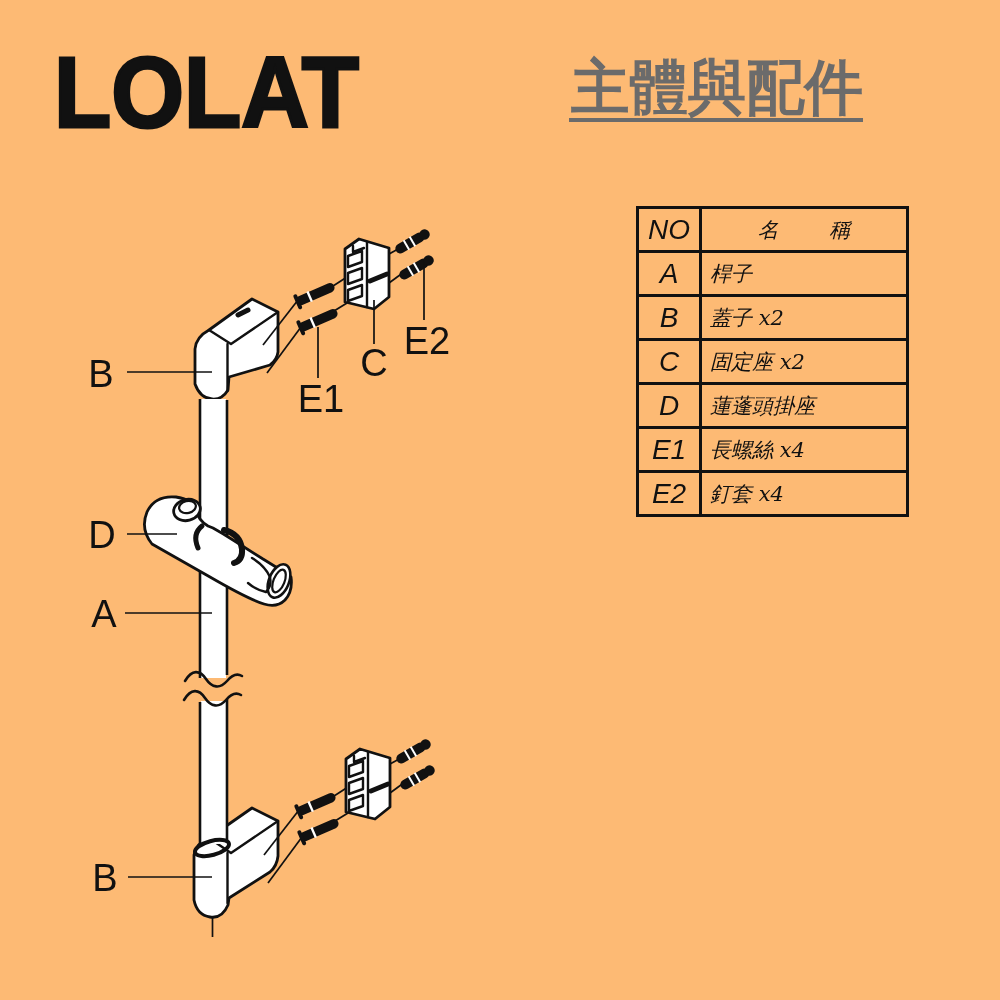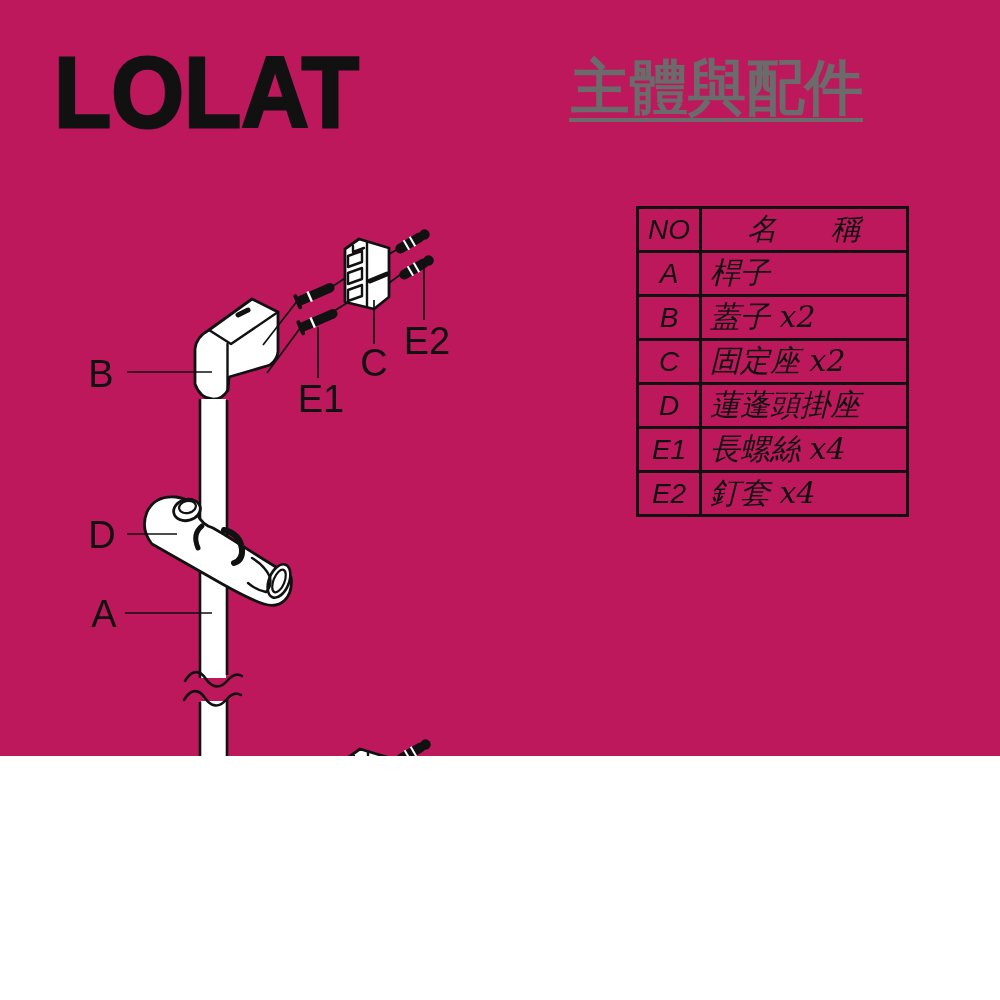--- a/index.html
+++ b/index.html
@@ -1,18 +1,18 @@
 <!DOCTYPE html>
 <html><head>
 <meta charset="utf-8">
 <style>
   html,body { margin:0; padding:0; background:#fff; }
   .canvas {
-    position:relative; width:1000px; height:756px;
-    background:#be185d; overflow:hidden;
+    position:relative; width:1000px; height:1000px;
+    background:#fdba74; overflow:hidden;
     font-family:"Liberation Sans", sans-serif;
     color:#111;
   }
   svg text { user-select:none; }
 
   
   .logo-svg { position:absolute; left:50px; top:38px; }
   .logo-text {
     font-family:"Liberation Sans", sans-serif;
     font-weight:bold; font-size:100px;
@@ -31,21 +31,21 @@
     position:absolute; left:636px; top:206px;
     border-collapse:collapse; table-layout:fixed;font-style:italic;
   }
   .parts-table td {
     border:3px solid #111; height:44px; box-sizing:border-box;
     vertical-align:middle; padding:0;
   }
   .col-no  { width:63px;  text-align:center;
              font-family:"Liberation Sans",sans-serif; font-size:28px; }
   .col-name{ width:207px; text-align:left; padding-left:8px !important;
-             font-family:"DejaVu Serif","Liberation Serif",serif; font-size:30px; }
+             font-family:"DejaVu Serif","Liberation Serif",serif; font-size:21px; }
   .header-name { text-align:center !important; padding-left:0 !important; word-spacing:44px; }
 
   
   .diagram-svg { position:absolute; left:0; top:0; }
   .outline { fill:#ffffff; stroke:#111; stroke-width:2.8;
              stroke-linejoin:round; stroke-linecap:round; }
   .inner   { fill:none; stroke:#111; stroke-width:2.4; stroke-linecap:round; stroke-linejoin:round; }
   .thin    { stroke:#111; stroke-width:1.7; }
   .barline { stroke:#111; stroke-width:2.6; }
   .dlabel  { font-family:"Liberation Sans",sans-serif; font-size:38px; fill:#111;

